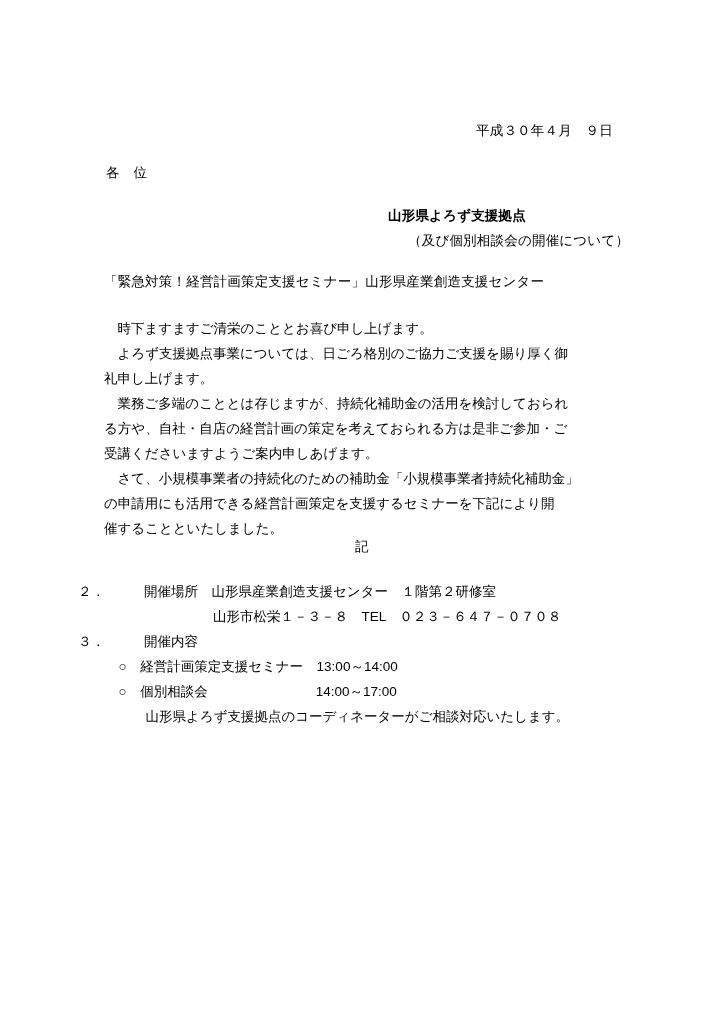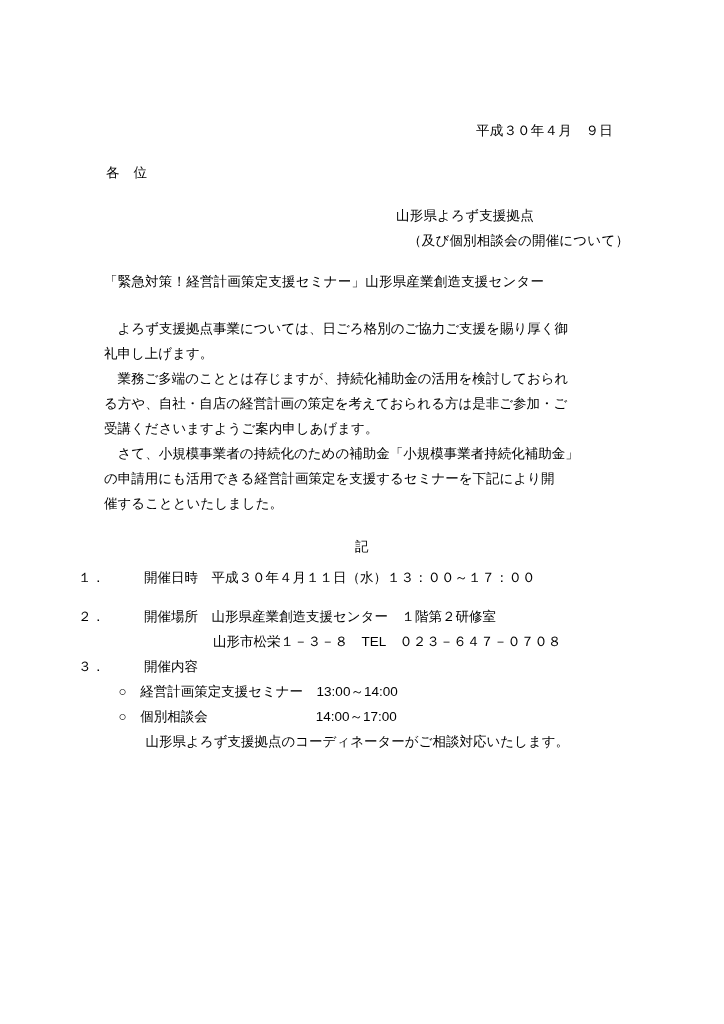--- a/index.html
+++ b/index.html
@@ -31,22 +31,23 @@
   }
   .date {
     left: 476px;
     top: 124px;
   }
   .addressee {
     left: 106px;
     top: 166px;
   }
   .org1 {
-    left: 396px;
+    left: 388px;
     top: 209px;
+    font-weight: bold;
   }
   .org2 {
     left: 408px;
     top: 234px;
   }
   .subject {
     left: 104px;
     top: 275px;
   }
   .body-block {
@@ -105,35 +106,35 @@
   <div class="line date">平成３０年４月　９日</div>
 
   <div class="line addressee">各　位</div>
 
   <div class="line org1">山形県よろず支援拠点</div>
   <div class="line org2">（及び個別相談会の開催について）</div>
 
   <div class="line subject">「緊急対策！経営計画策定支援セミナー」山形県産業創造支援センター</div>
 
   <div class="body-block">
+    <p>　時下ますますご清栄のこととお喜び申し上げます。</p>
     <p>　よろず支援拠点事業については、日ごろ格別のご協力ご支援を賜り厚く御
 礼申し上げます。</p>
     <p>　業務ご多端のこととは存じますが、持続化補助金の活用を検討しておられ
 る方や、自社・自店の経営計画の策定を考えておられる方は是非ご参加・ご
 受講くださいますようご案内申しあげます。</p>
     <p>　さて、小規模事業者の持続化のための補助金「小規模事業者持続化補助金」
 の申請用にも活用できる経営計画策定を支援するセミナーを下記により開
 催することといたしました。</p>
   </div>
 
   <div class="line ki">記</div>
 
   <div class="items">
 
-    <div class="item"><span class="item-num">１．</span><span>開催日時</span><span>　</span><span>平成３０年４月１１日（水）１３：００～１７：００</span></div>
 
     <div class="spacer"></div>
 
     <div class="item"><span class="item-num">２．</span><span>開催場所</span><span>　</span><span>山形県産業創造支援センター　１階第２研修室</span></div>
     <div class="item-sub">　　　　　　　　　　山形市松栄１－３－８　TEL　０２３－６４７－０７０８</div>
 
     <div class="item"><span class="item-num">３．</span><span>開催内容</span></div>
     <div class="bullet-line">　　　○　経営計画策定支援セミナー　13:00～14:00</div>
     <div class="bullet-line">　　　○　個別相談会　　　　　　　　14:00～17:00</div>
     <div class="bullet-line">　　　　　山形県よろず支援拠点のコーディネーターがご相談対応いたします。</div>

